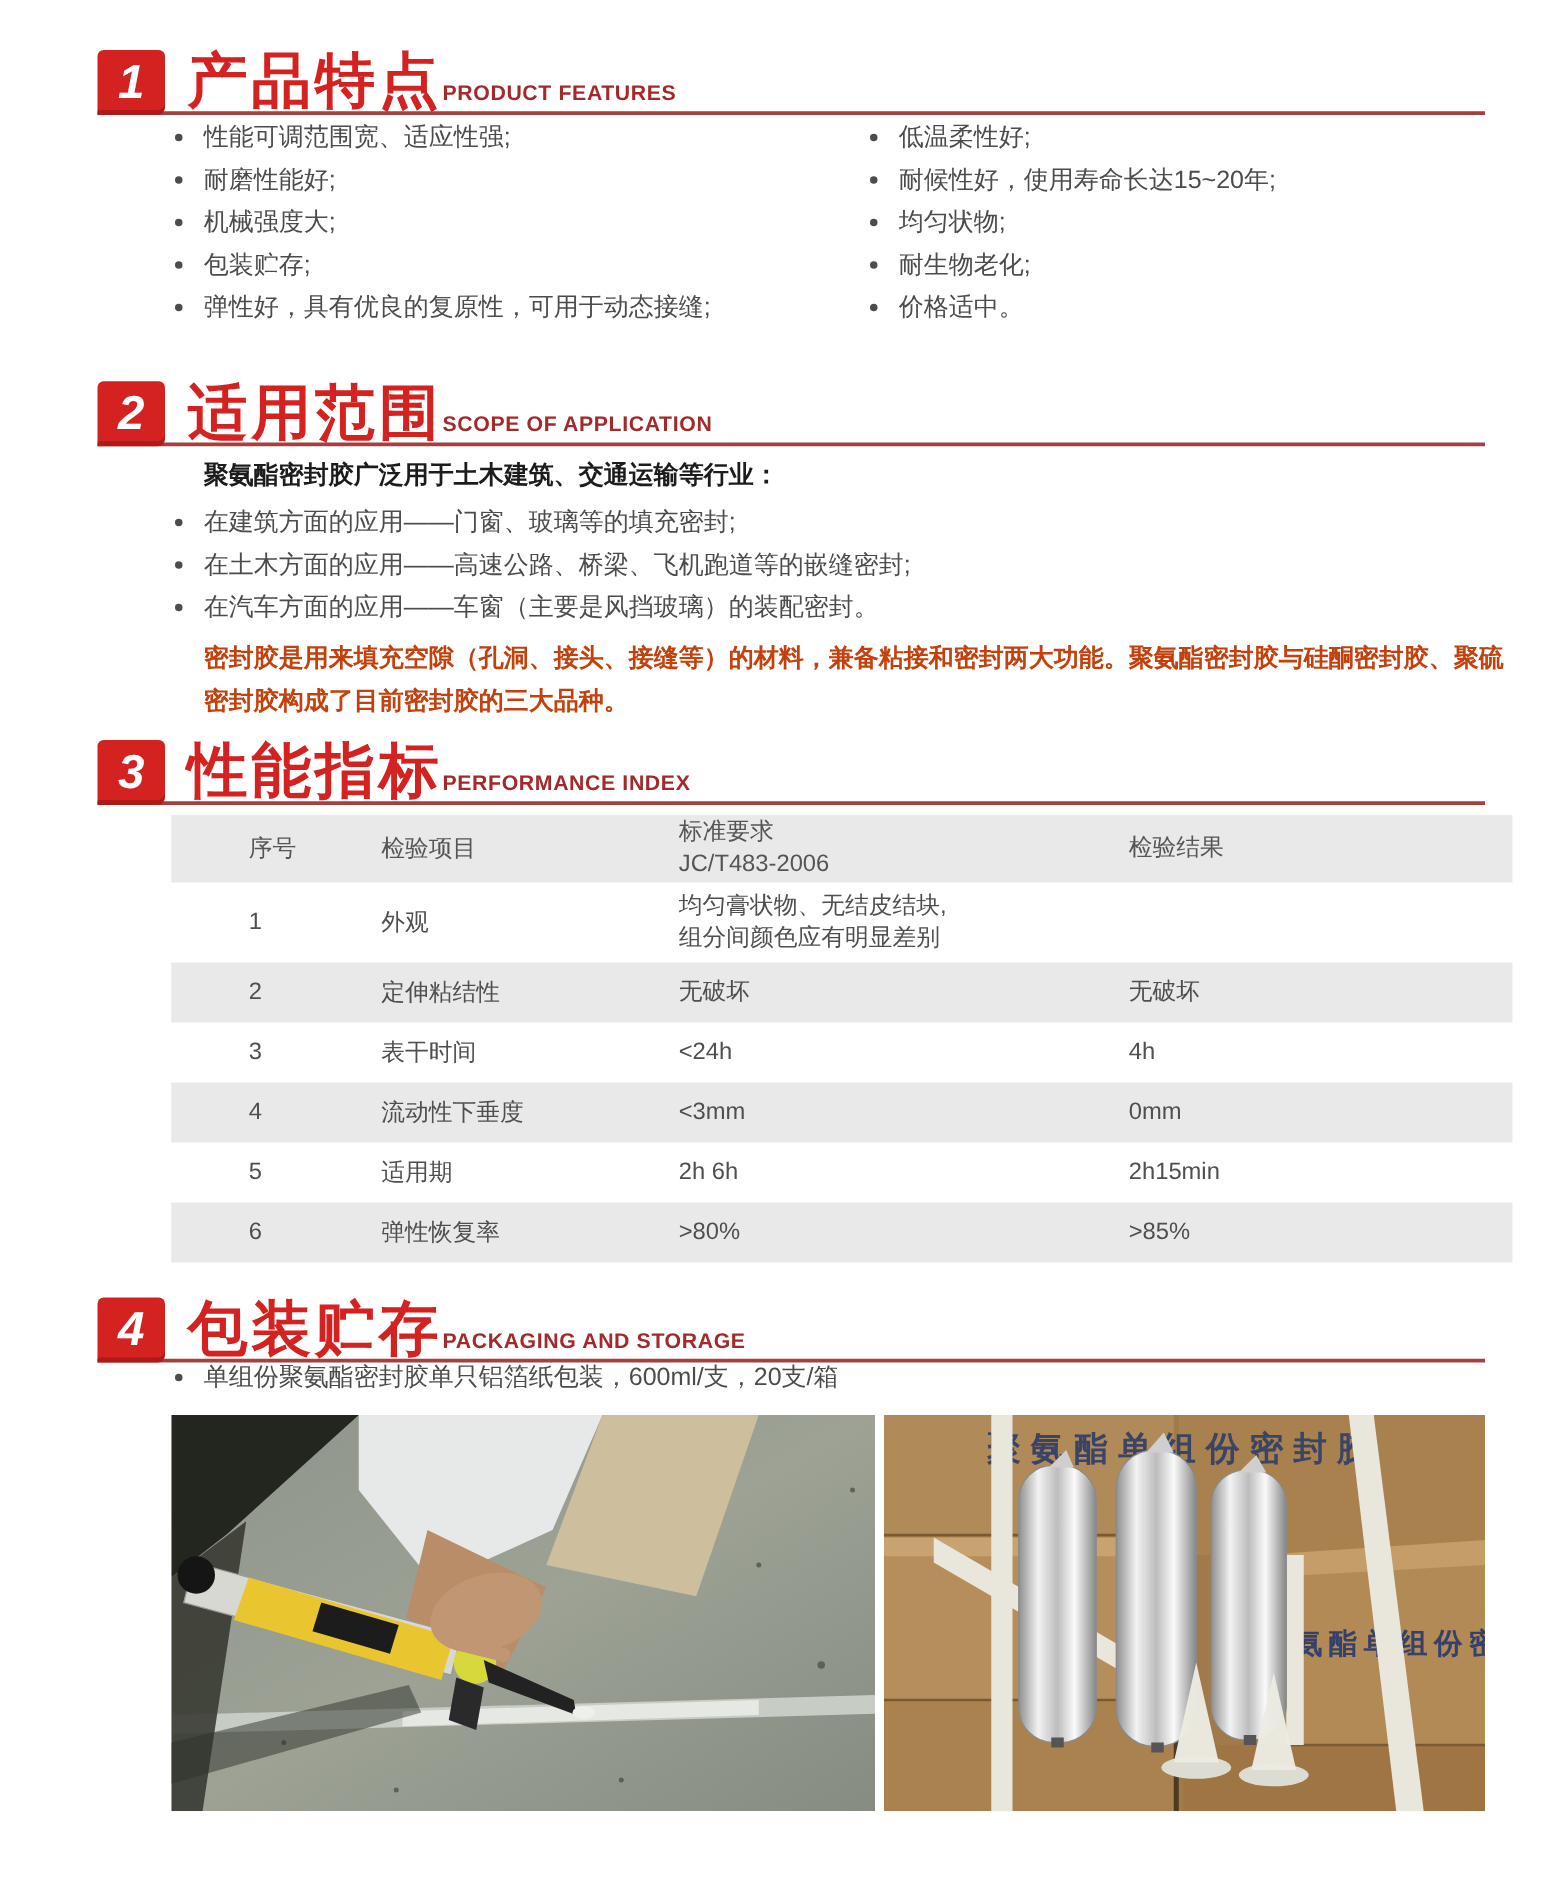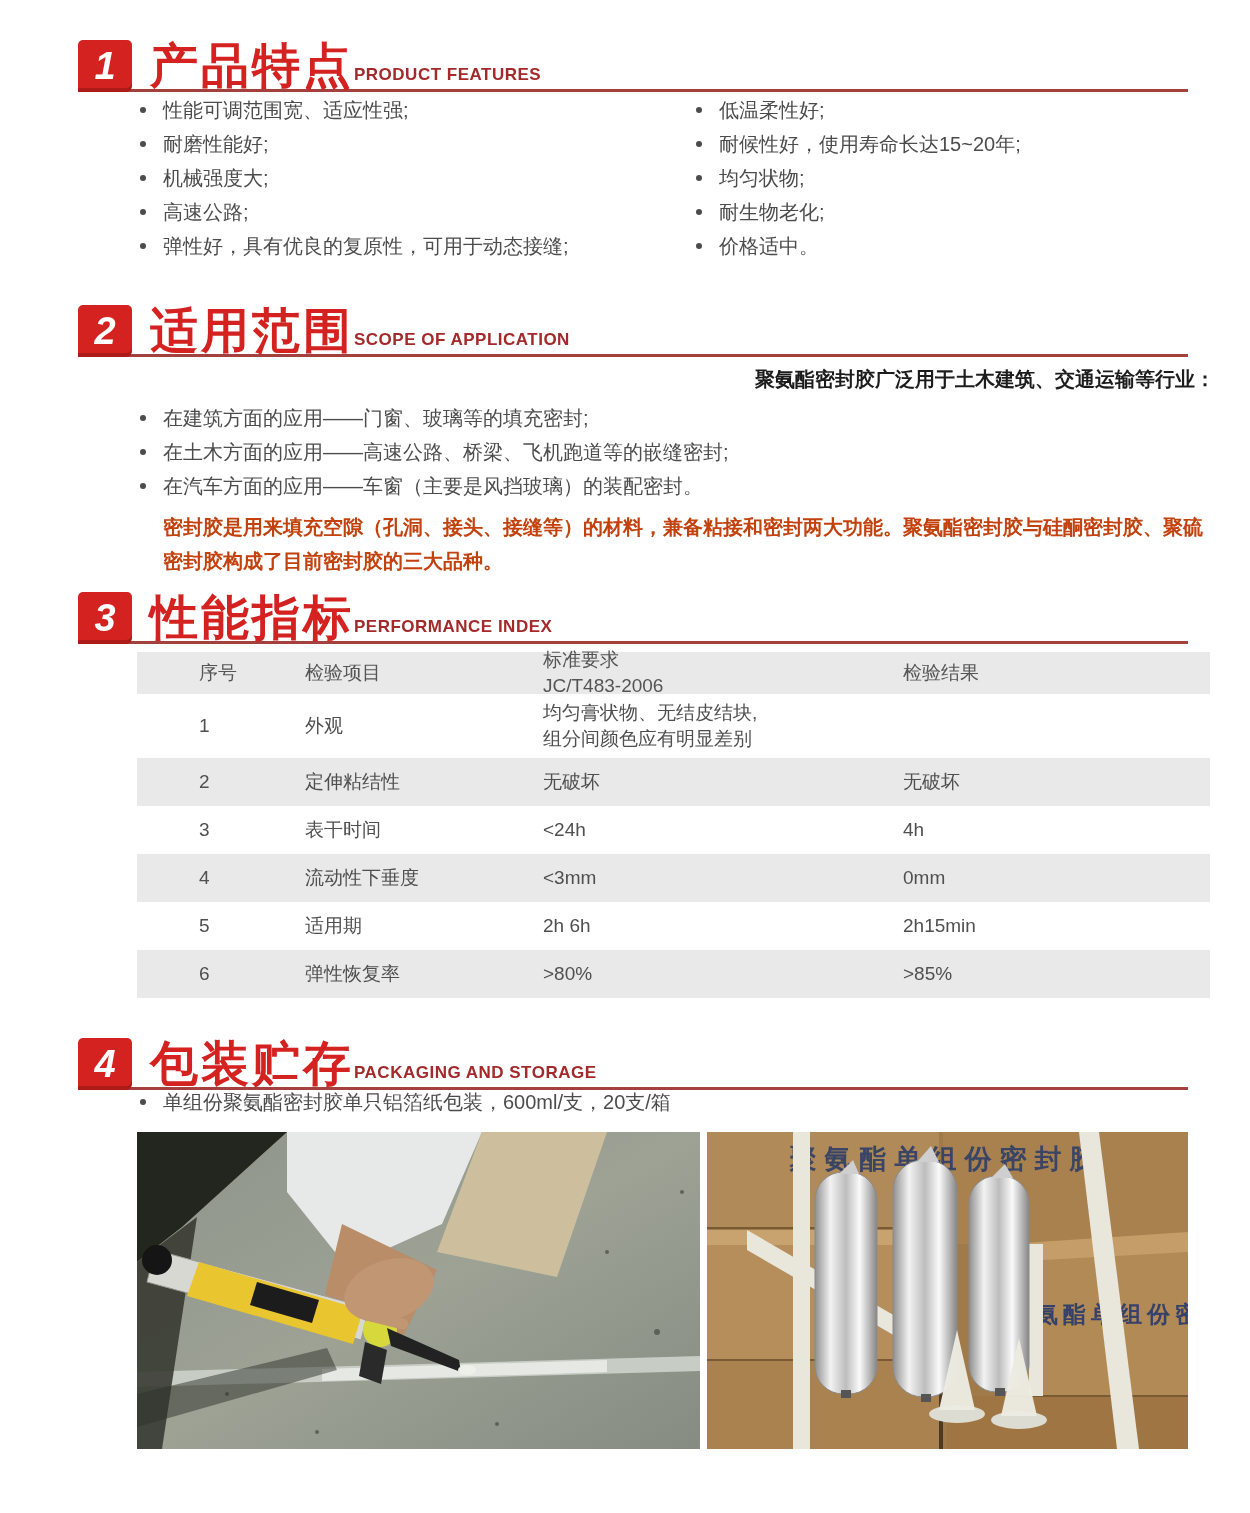--- a/index.html
+++ b/index.html
@@ -21,37 +21,37 @@
 
   
   .blist { position:absolute; list-style:none; font-size:20px; color:#4c4c4c; }
   .blist li { position:relative; padding-left:26px; margin-bottom:13px; line-height:1.05; }
   .blist li::before { content:""; position:absolute; left:3px; top:7px; width:6px; height:6px;
                       border-radius:50%; background:#4c4c4c; }
 
   
   .scope-body { position:absolute; left:137px; top:366px; width:1078px;
                 font-size:20px; color:#4c4c4c; }
-  .scope-intro { font-weight:700; color:#1c1c1c; margin:0 0 15px 26px;text-align:right; }
+  .scope-intro { font-weight:700; color:#1c1c1c; margin:0 0 15px 26px; }
   .scope-body .blist-inline { list-style:none; }
   .scope-body .blist-inline li { position:relative; padding-left:26px; margin-bottom:13px; line-height:1.05; }
   .scope-body .blist-inline li::before { content:""; position:absolute; left:3px; top:7px;
                       width:6px; height:6px; border-radius:50%; background:#4c4c4c; }
   .scope-note { font-weight:700; color:#c2410c; line-height:1.72; margin:8px 0 0 26px; }
 
   
   .ptable { position:absolute; left:137px; top:652px; width:1073px;
             font-size:19px; color:#4f4f4f; }
   .trow { display:flex; align-items:center; }
   .trow > div { padding-right:12px; }
   .c1 { width:168px; padding-left:62px; }
   .c2 { width:238px; }
   .c3 { width:360px; line-height:1.35; }
   .c4 { flex:1; line-height:1.35; }
-  .thead { height:42px; background:#e9e9e9; color:#555; }
+  .thead { height:54px; background:#e9e9e9; color:#555; }
   .r { height:48px; }
   .r-tall { height:64px; }
   .gray { background:#e9e9e9; }
   .cell-line { display:block; }
 
   
   .pack-list { left:137px; top:1092px; width:1000px; }
 
   
   .photo { position:absolute; top:1132px; height:317px; overflow:hidden; }
@@ -67,21 +67,21 @@
   <div class="sec-head" style="top:38px">
     <div class="num-box">1</div>
     <div class="title-zh">产品特点</div>
     <div class="title-en">PRODUCT FEATURES</div>
   </div>
 
   <ul class="blist" style="left:137px; top:100px; width:545px;">
     <li><span>性能可调范围宽、适应性强;</span></li>
     <li><span>耐磨性能好;</span></li>
     <li><span>机械强度大;</span></li>
-    <li><span>高速公路;</span></li>
+    <li><span>包装贮存;</span></li>
     <li><span>弹性好，具有优良的复原性，可用于动态接缝;</span></li>
   </ul>
   <ul class="blist" style="left:693px; top:100px; width:520px;">
     <li><span>低温柔性好;</span></li>
     <li><span>耐候性好，使用寿命长达15~20年;</span></li>
     <li><span>均匀状物;</span></li>
     <li><span>耐生物老化;</span></li>
     <li><span>价格适中。</span></li>
   </ul>
 

